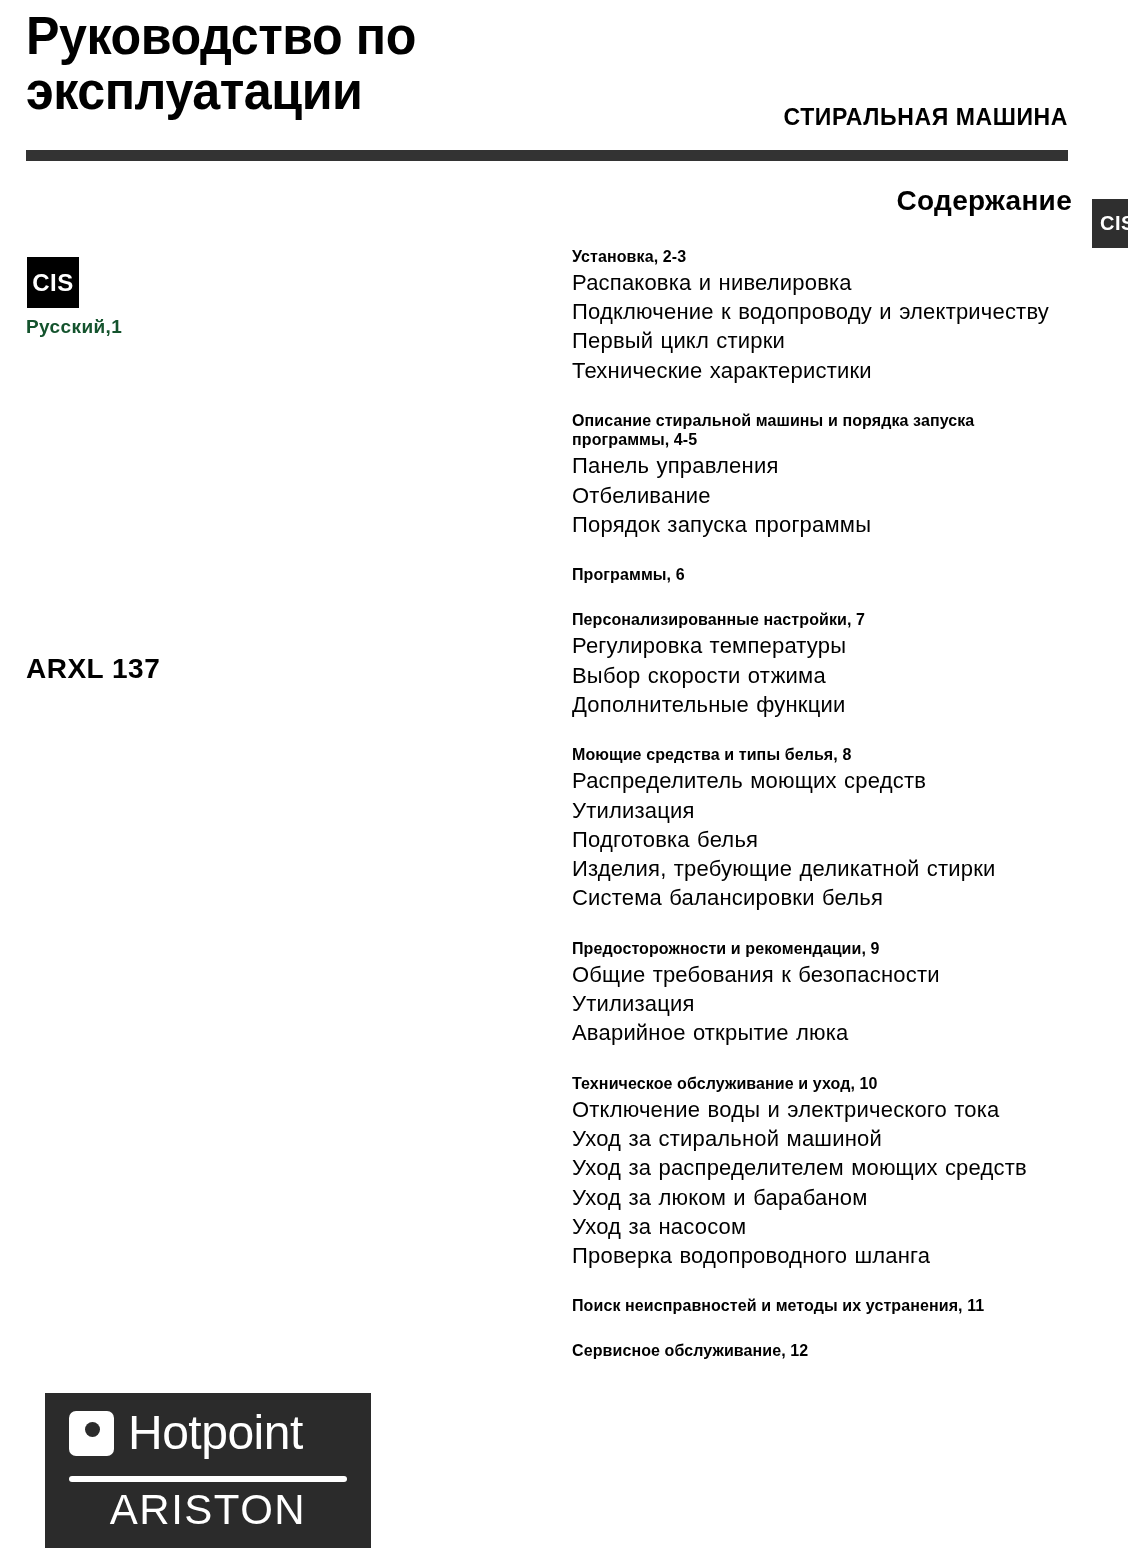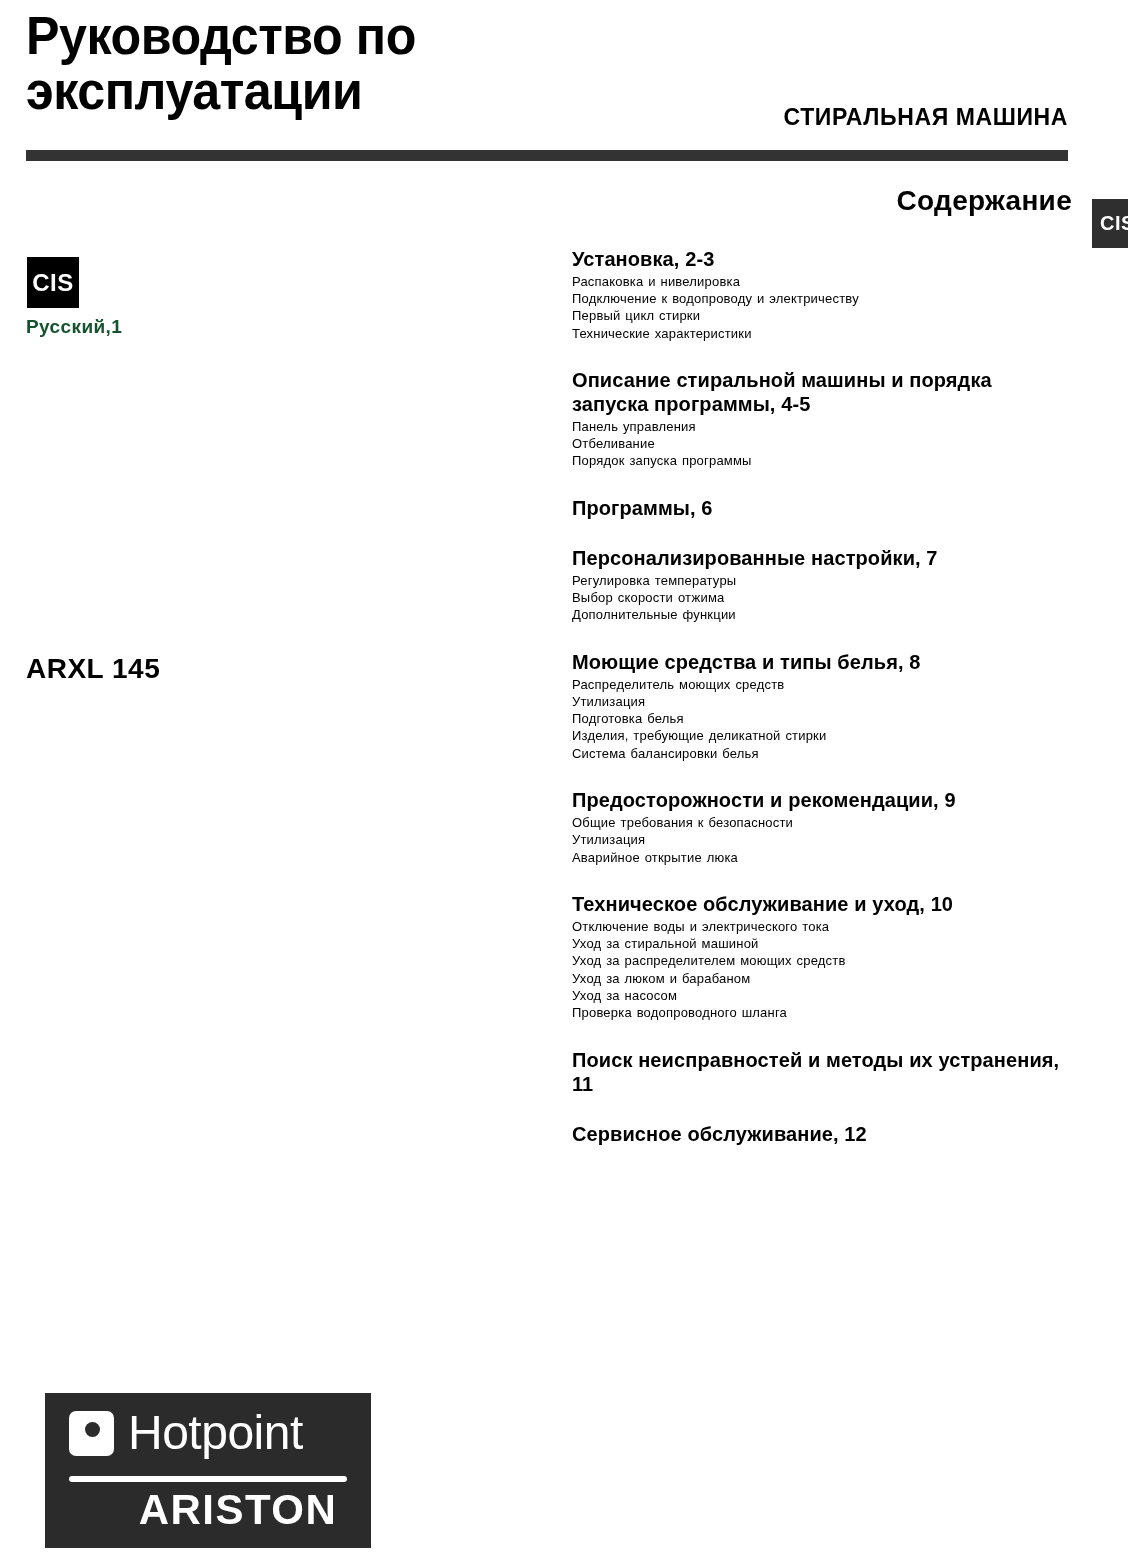--- a/index.html
+++ b/index.html
@@ -159,24 +159,23 @@
     border-radius: 3px;
   }
   .logo-sub {
     position: absolute;
     left: 0;
     top: 96px;
     width: 326px;
     text-align: center;
     color: #ffffff;
     font-size: 42px;
-    font-weight: bold;
+    font-weight: normal;
     letter-spacing: 1.5px;
     line-height: 1;
-    margin-left: 30px;
   }
 
   
   .toc {
     position: absolute;
     left: 572px;
     top: 186px;
     width: 500px;
   }
   .toc-title {
@@ -187,29 +186,29 @@
     line-height: 1.1;
     text-align: right;
   }
   .toc-section {
     margin-bottom: 26px;
   }
   .toc-section:last-child {
     margin-bottom: 0;
   }
   .toc-heading {
-    font-size: 20px;
+    font-size: 16px;
     font-weight: bold;
     line-height: 1.2;
     letter-spacing: 0.1px;
     margin: 0 0 2px 0;
     color: #000;
   }
   .toc-sub {
-    font-size: 13px;
+    font-size: 22px;
     line-height: 1.33;
     letter-spacing: 0.2px;
     color: #000;
     word-spacing: 1px;
   }
 </style>
 </head>
 <body>
 
 <div id="page">
@@ -219,21 +218,21 @@
   <div class="header-rule"></div>
 
   <div class="edge-tab">
     <span>CIS</span>
   </div>
 
   <div class="cis-badge">
     <span>CIS</span>
   </div>
   <div class="lang-line">Русский,1</div>
-  <div class="model-name">ARXL 145</div>
+  <div class="model-name">ARXL 137</div>
 
   <div class="brand-logo">
     <div class="logo-row">
       <span class="logo-mark"></span>
       <span class="logo-word">Hotpoint</span>
     </div>
     <div class="logo-divider"></div>
     <div class="logo-sub">ARISTON</div>
   </div>
 

